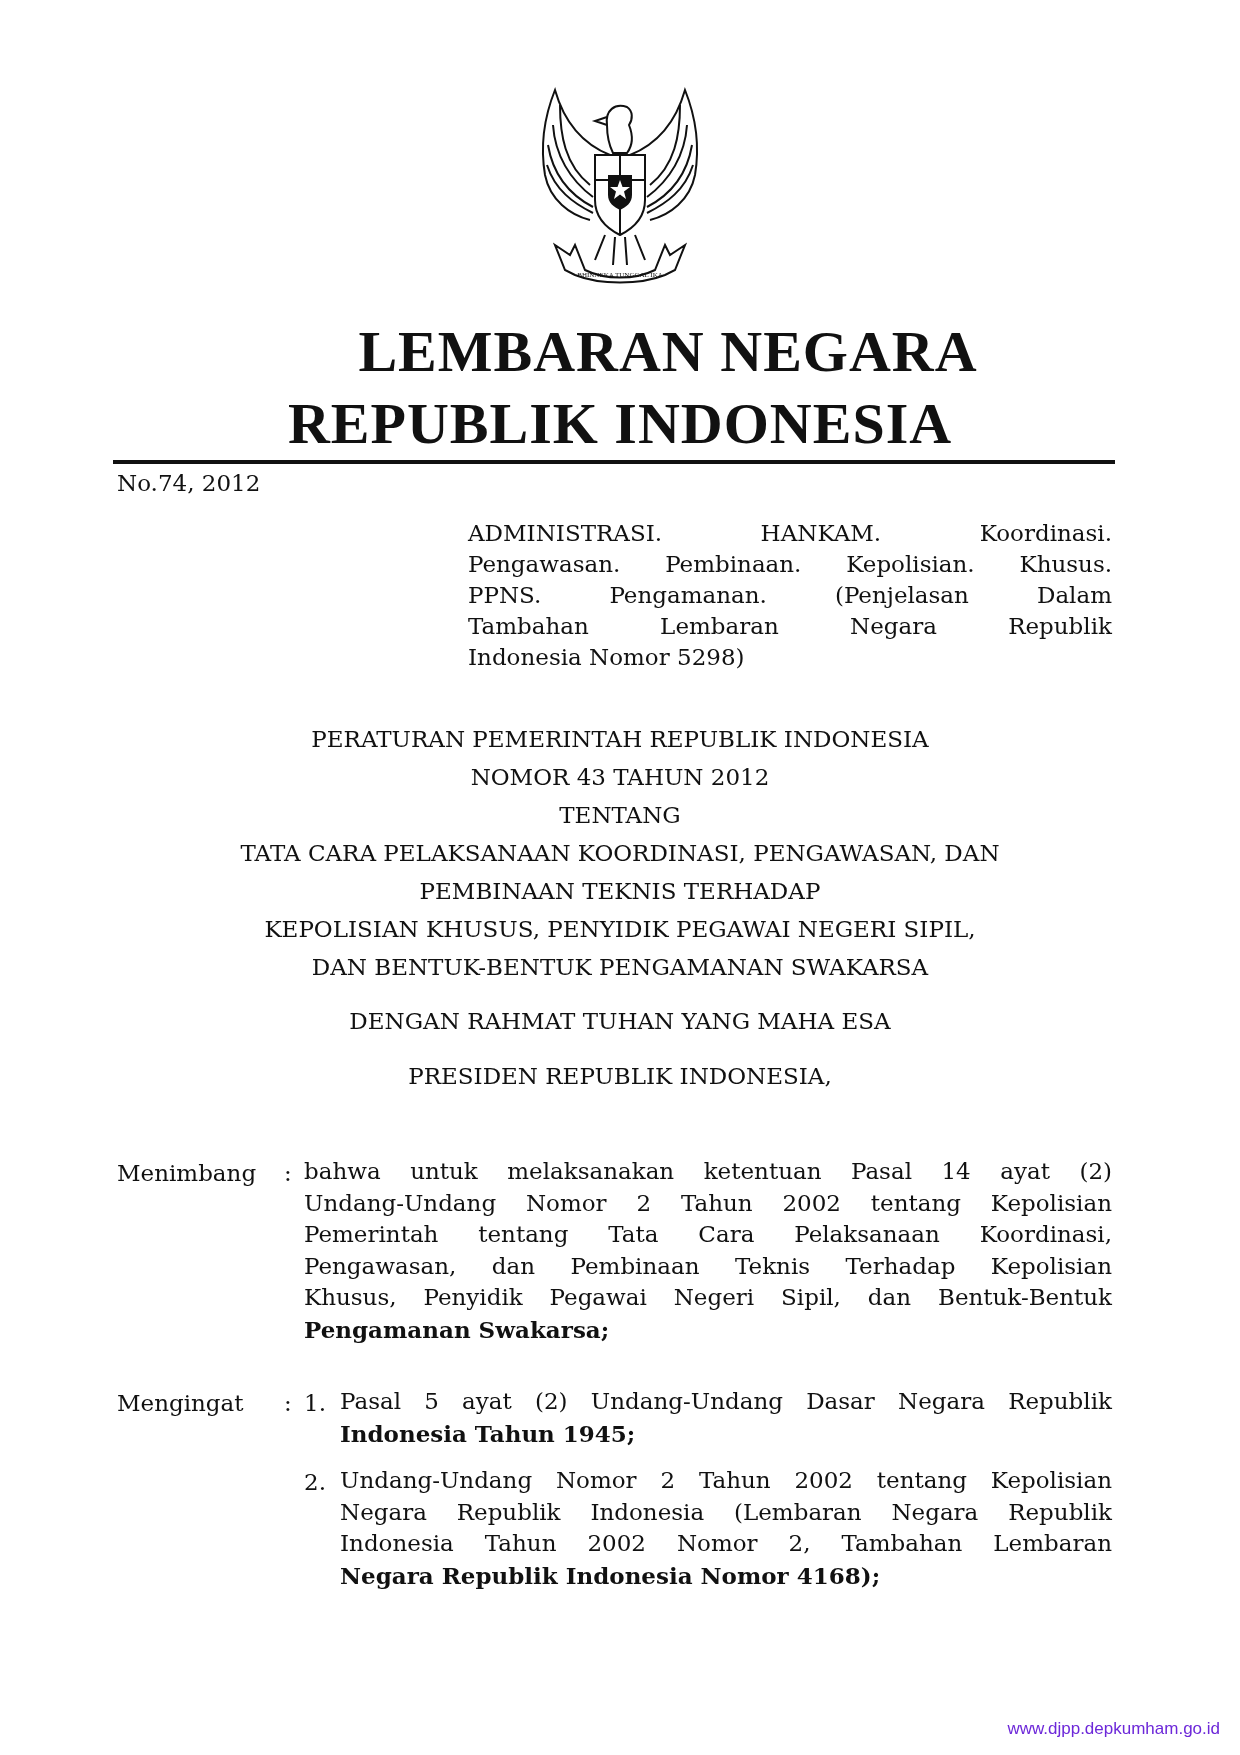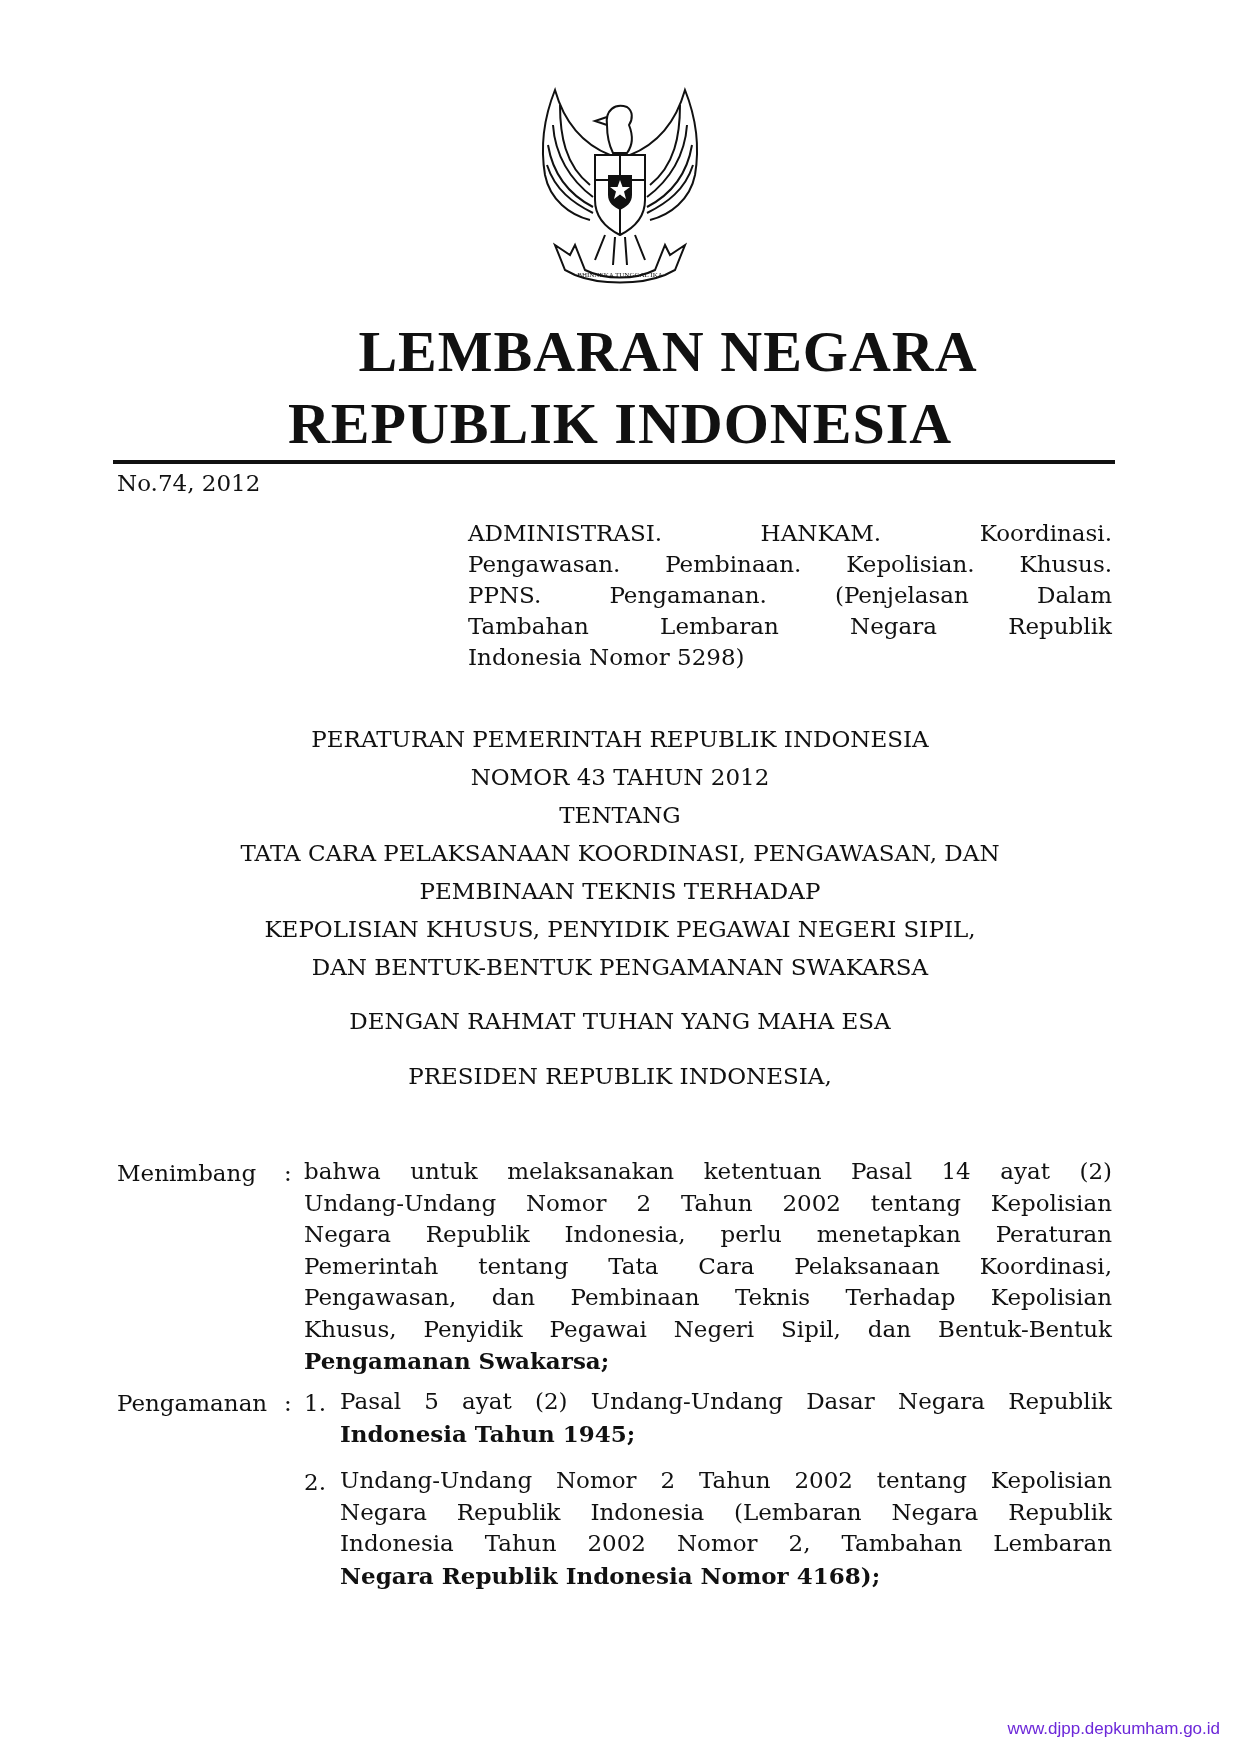--- a/index.html
+++ b/index.html
@@ -87,28 +87,27 @@
 <div class="title-block tb2">
   <div>DENGAN RAHMAT TUHAN YANG MAHA ESA</div>
   <div>PRESIDEN REPUBLIK INDONESIA,</div>
 </div>
 
 <div class="label" style="left:117px; top:1160px;">Menimbang</div>
 <div class="label" style="left:284px; top:1160px;">:</div>
 <div class="body-text" style="left:304px; top:1156px; width:808px;">
   <span class="line">bahwa untuk melaksanakan ketentuan Pasal 14 ayat (2)</span>
   <span class="line">Undang-Undang Nomor 2 Tahun 2002 tentang Kepolisian</span>
-  <span class="line">Negara Republik Indonesia, perlu menetapkan Peraturan</span>
   <span class="line">Pemerintah tentang Tata Cara Pelaksanaan Koordinasi,</span>
   <span class="line">Pengawasan, dan Pembinaan Teknis Terhadap Kepolisian</span>
   <span class="line">Khusus, Penyidik Pegawai Negeri Sipil, dan Bentuk-Bentuk</span>
   <span class="line last">Pengamanan Swakarsa;</span>
 </div>
 
-<div class="label" style="left:117px; top:1390px;">Pengamanan</div>
+<div class="label" style="left:117px; top:1390px;">Mengingat</div>
 <div class="label" style="left:284px; top:1390px;">:</div>
 
 <div class="label" style="left:304px; top:1390px;">1.</div>
 <div class="body-text" style="left:340px; top:1386px; width:772px;">
   <span class="line">Pasal 5 ayat (2) Undang-Undang Dasar Negara Republik</span>
   <span class="line last">Indonesia Tahun 1945;</span>
 </div>
 
 <div class="label" style="left:304px; top:1469px;">2.</div>
 <div class="body-text" style="left:340px; top:1465px; width:772px;">

